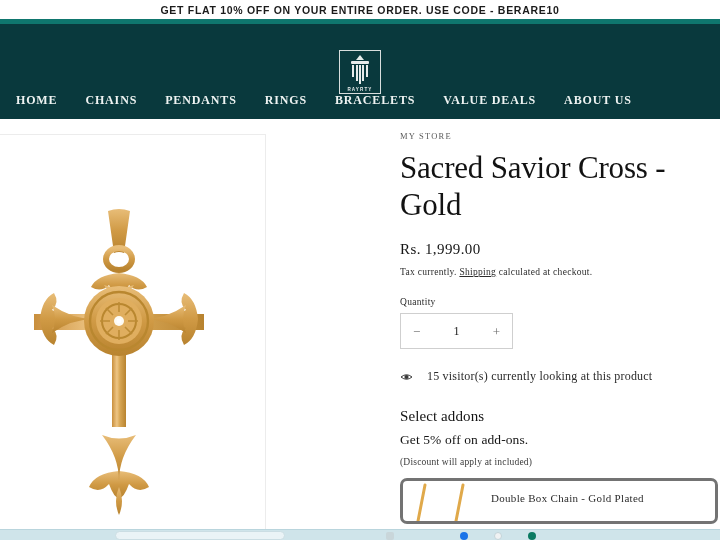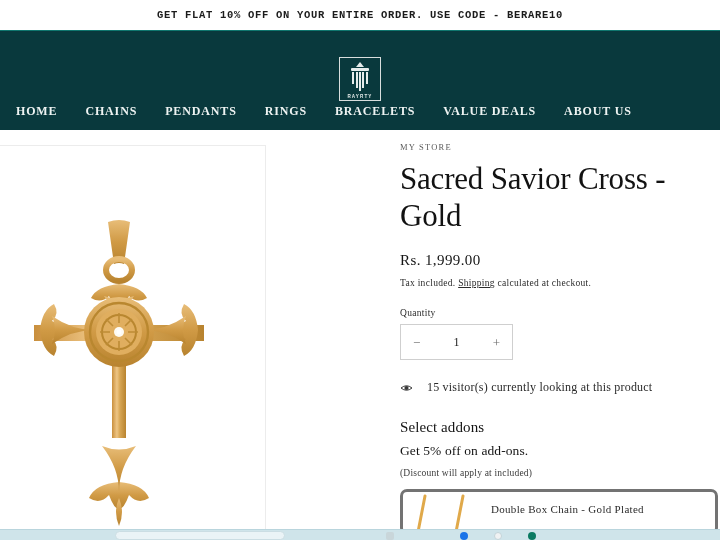--- a/index.html
+++ b/index.html
@@ -6,34 +6,34 @@
   html, body {
     width:720px; height:540px;
     overflow:hidden;
     background:#ffffff;
     font-family:"Liberation Serif", "DejaVu Serif", serif;
   }
   .page { position:relative; width:720px; height:540px; background:#fff; }
 
   
   .announcement {
-    height:30px;
+    height:19px;
     background:#ffffff;
     display:flex; align-items:center; justify-content:center;
     font-size:10.5px; letter-spacing:0.7px; color:#1b1b1b;
     font-weight:700;
-    font-family:Liberation Mono, monospace;
+    font-family:Liberation Sans, sans-serif;
   }
 
   
   .header {
     background:#09393d;
     height:100px;
     position:relative;
-    border-top:1px solid #0f766e;
+    border-top:5px solid #0f766e;
   }
   .logo-wrap {
     position:absolute; left:50%; transform:translateX(-50%);
     top:26px;
     width:42px; height:50px;
     display:flex; flex-direction:column; align-items:center;
   }
   .logo-box {
     width:42px; height:44px;
     border:1.3px solid #d8dedd;
@@ -256,21 +256,21 @@
           <path d="M108 230 h14 v40 h-14 z" fill="url(#fade)"></path>
         </g>
       </svg>
     </div>
 
     <div class="info">
       <div class="vendor">MY STORE</div>
       <h1 class="title">Sacred Savior Cross - Gold</h1>
       <div class="price">Rs. 1,999.00</div>
       <div class="tax-line">
-        <span>Tax included. </span><span class="ship-link">Shipping</span><span> calculated at checkout.</span>
+        <span>Tax currently. </span><span class="ship-link">Shipping</span><span> calculated at checkout.</span>
       </div>
 
       <div class="qty-label">Quantity</div>
       <div class="qty-box">
         <button class="qty-btn">−</button>
         <span class="qty-val">1</span>
         <button class="qty-btn">+</button>
       </div>
 
       <div class="visitors">

